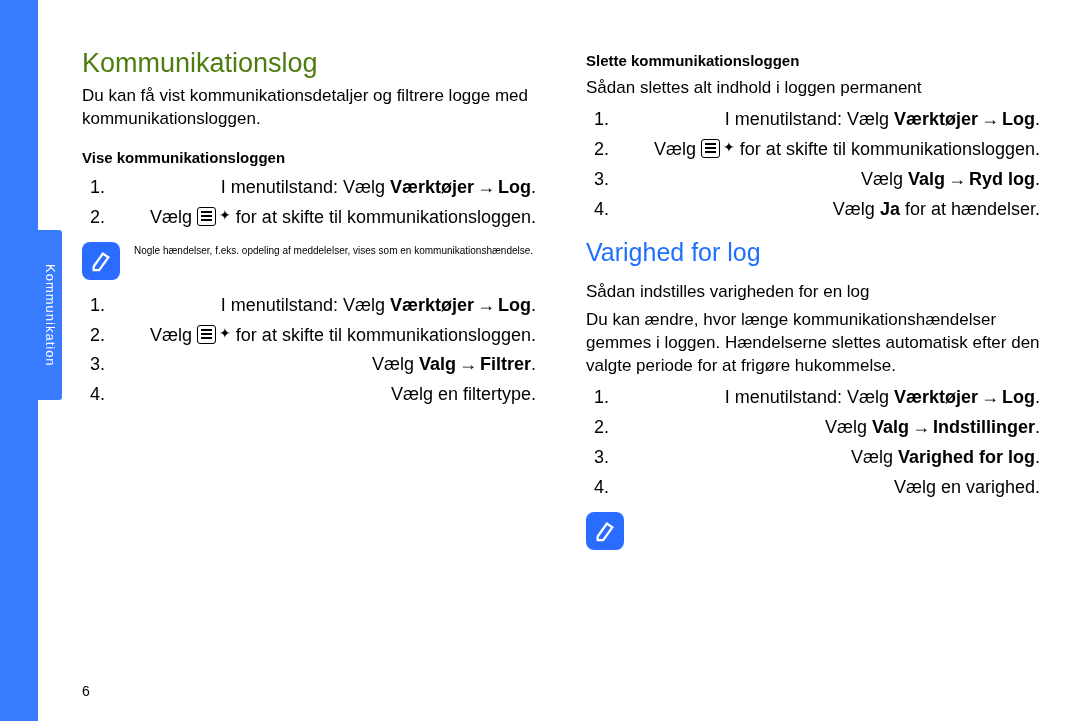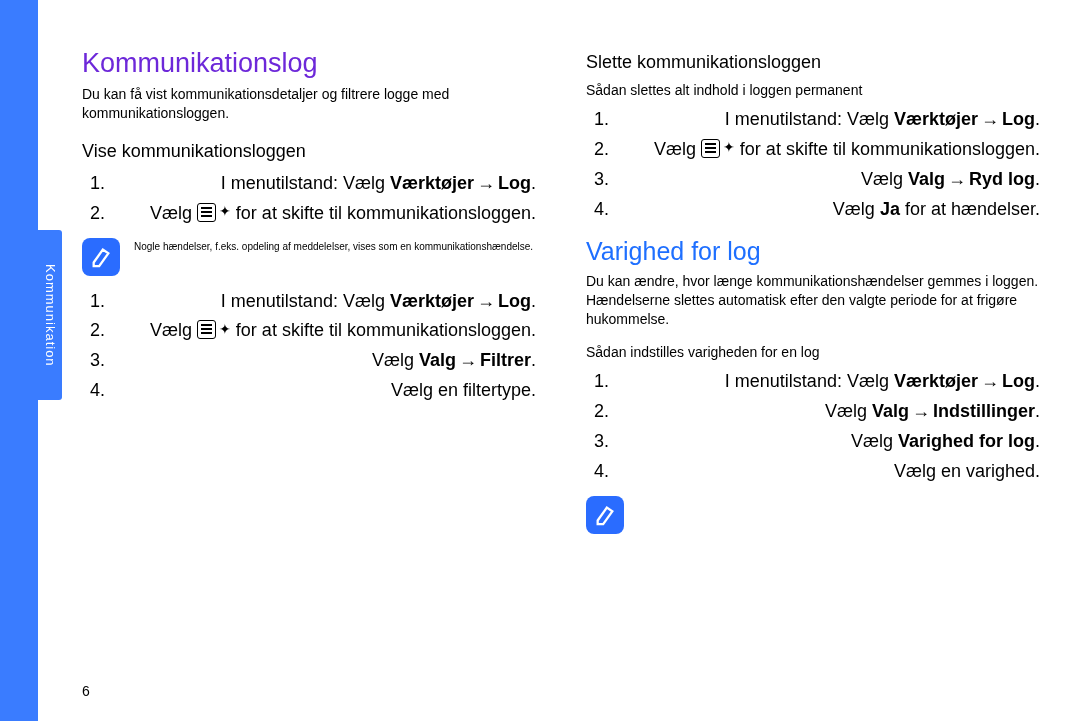--- a/index.html
+++ b/index.html
@@ -47,38 +47,38 @@
     right: 40px;
     bottom: 20px;
     display: flex;
     column-gap: 50px;
   }
   .col {
     flex: 1;
     min-width: 0;
   }
   .h1 {
-    color: #6d28d9;
+    color: #4d7c0f;
     font-size: 27px;
     font-weight: 400;
     margin: 0 0 6px 0;
   }
   .h2 {
     color: #1e6fff;
     font-size: 25px;
     font-weight: 400;
     margin: 14px 0 6px 0;
   }
   .h3 {
-    font-size: 18px;
-    font-weight: normal;
+    font-size: 15px;
+    font-weight: bold;
     margin: 18px 0 8px 0;
   }
   .p {
-    font-size: 14px;
+    font-size: 17px;
     line-height: 1.35;
     margin: 0 0 6px 0;
   }
   ol {
     margin: 4px 0 6px 0;
     padding-left: 28px;
     font-size: 18px;
     line-height: 1.55;
     text-align: right;
   }
@@ -216,22 +216,22 @@
       </li>
       <li>
         <span>Vælg </span><span class="b">Valg</span><span class="arrow">→</span><span class="b">Ryd log</span>.
       </li>
       <li>
         <span>Vælg </span><span class="b">Ja</span><span> for at hændelser.</span>
       </li>
     </ol>
 
     <div class="h2">Varighed for log</div>
+    <div class="p" style="margin-top:14px">Sådan indstilles varigheden for en log</div>
     <div class="p">Du kan ændre, hvor længe kommunikationshændelser gemmes i loggen. Hændelserne slettes automatisk efter den valgte periode for at frigøre hukommelse.</div>
-    <div class="p" style="margin-top:14px">Sådan indstilles varigheden for en log</div>
     <ol>
       <li>
         <span>I menutilstand: Vælg </span><span class="b">Værktøjer</span><span class="arrow">→</span><span class="b">Log</span>.
       </li>
       <li>
         <span>Vælg </span><span class="b">Valg</span><span class="arrow">→</span><span class="b">Indstillinger</span>.
       </li>
       <li>
         <span>Vælg </span><span class="b">Varighed for log</span>.
       </li>

